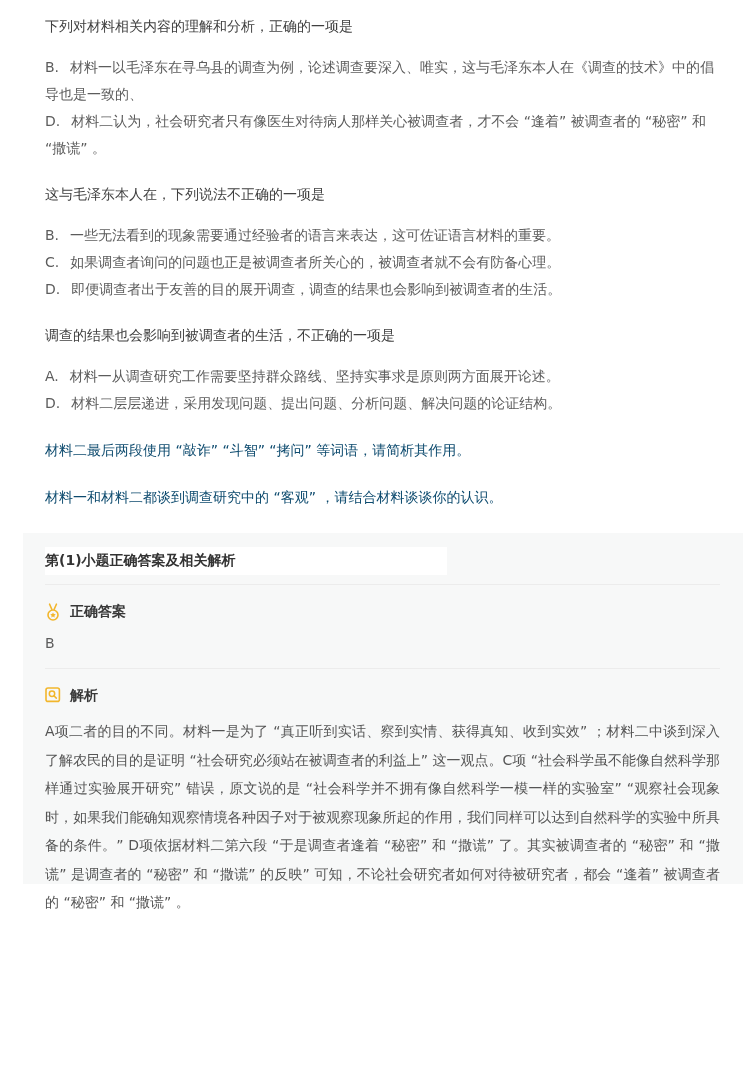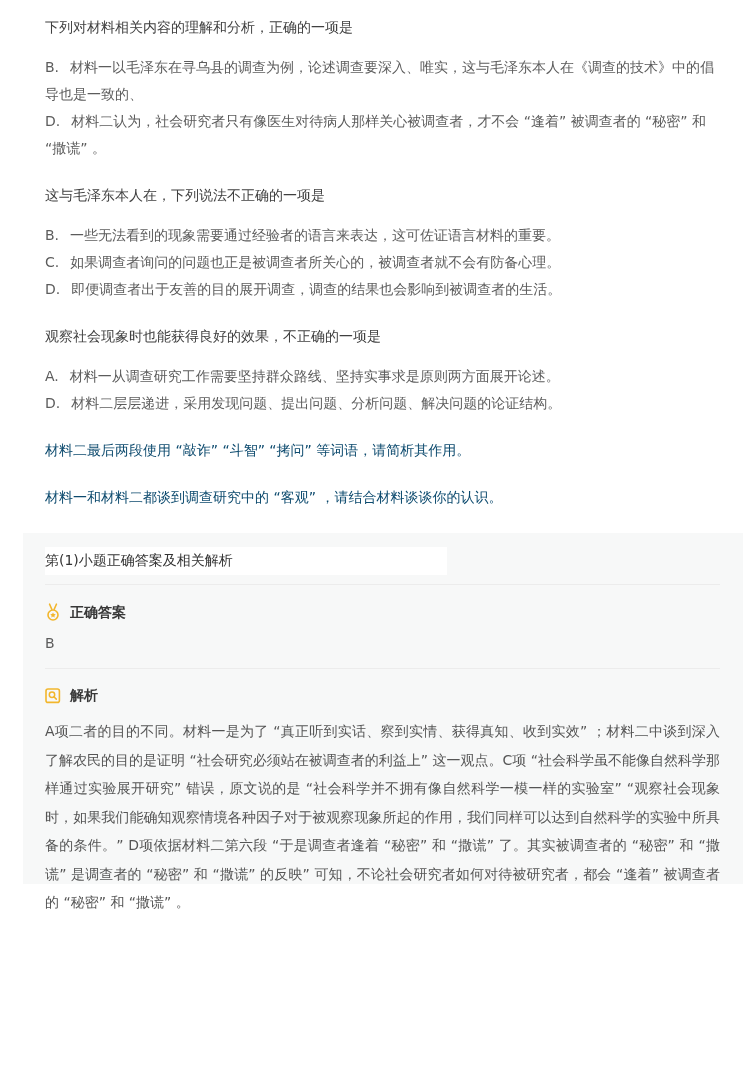--- a/index.html
+++ b/index.html
@@ -4,39 +4,39 @@
 <style>
   html,body{margin:0;padding:0;}
   body{
     width:743px;height:1069px;position:relative;overflow:hidden;
     background:#ffffff;
     font-family:"DejaVu Sans","Liberation Sans",sans-serif;
     font-size:14px;color:#595959;
     -webkit-font-smoothing:antialiased;
   }
   .content{padding:10px 23px 0 45px;}
-  .stem{color:#404040;line-height:27px;margin:20px 0 13px;}
+  .stem{color:#404040;line-height:27px;margin:20px 0 13px;font-family:Liberation Mono, monospace;}
   .stem.first{margin-top:4px;}
   .option{margin:0;line-height:27px;color:#5c5c5c;}
   .option .opt-label{margin-right:11px;}
   .open-q{color:#0c4a6e;line-height:27px;margin:20px 0 0;}
 
   .panel{
     margin:22px 0 0 23px;
     background:#f7f8f8;
     box-sizing:border-box;
     width:720px;
     height:351px;
     padding:14px 23px 0 22px;
   }
   .title-band{background:#ffffff;width:402px;padding:5px 0;}
-  .panel-title{font-weight:normal;color:#333333;font-size:14px;text-align:right;}
+  .panel-title{font-weight:bold;color:#333333;font-size:14px;text-align:right;}
   .hdivider{border-top:1px solid #ececec;height:0;margin-top:9px;}
   .hdivider.second{margin-top:17px;}
-  .sec-head{display:flex;align-items:center;margin-top:18px;}
+  .sec-head{display:flex;align-items:flex-start;margin-top:18px;}
   .sec-head .icon{display:inline-flex;margin-right:9px;}
   .sec-label{font-weight:bold;color:#383838;}
   .answer-value{margin-top:13px;color:#5c5c5c;}
   .analysis-text{margin-top:12px;line-height:28.5px;color:#555555;text-align:justify;}
   .next-sliver{position:absolute;left:45px;top:1061px;width:178px;height:8px;background:#ffffff;}
 </style>
 </head>
 <body>
 
 <div class="content">
@@ -48,21 +48,21 @@
   </div>
 
   <div>
     <p class="stem">这与毛泽东本人在，下列说法不正确的一项是</p>
     <p class="option"><span class="opt-label">B.</span><span>一些无法看到的现象需要通过经验者的语言来表达，这可佐证语言材料的重要。</span></p>
     <p class="option"><span class="opt-label">C.</span><span>如果调查者询问的问题也正是被调查者所关心的，被调查者就不会有防备心理。</span></p>
     <p class="option"><span class="opt-label">D.</span><span>即便调查者出于友善的目的展开调查，调查的结果也会影响到被调查者的生活。</span></p>
   </div>
 
   <div>
-    <p class="stem">观察社会现象时也能获得良好的效果，不正确的一项是</p>
+    <p class="stem">调查的结果也会影响到被调查者的生活，不正确的一项是</p>
     <p class="option"><span class="opt-label">A.</span><span>材料一从调查研究工作需要坚持群众路线、坚持实事求是原则两方面展开论述。</span></p>
     <p class="option"><span class="opt-label">D.</span><span>材料二层层递进，采用发现问题、提出问题、分析问题、解决问题的论证结构。</span></p>
   </div>
 
   <p class="open-q">材料二最后两段使用 “敲诈” “斗智” “拷问” 等词语，请简析其作用。</p>
   <p class="open-q">材料一和材料二都谈到调查研究中的 “客观” ，请结合材料谈谈你的认识。</p>
 </div>
 
 <div class="panel">
   <div class="title-band">

